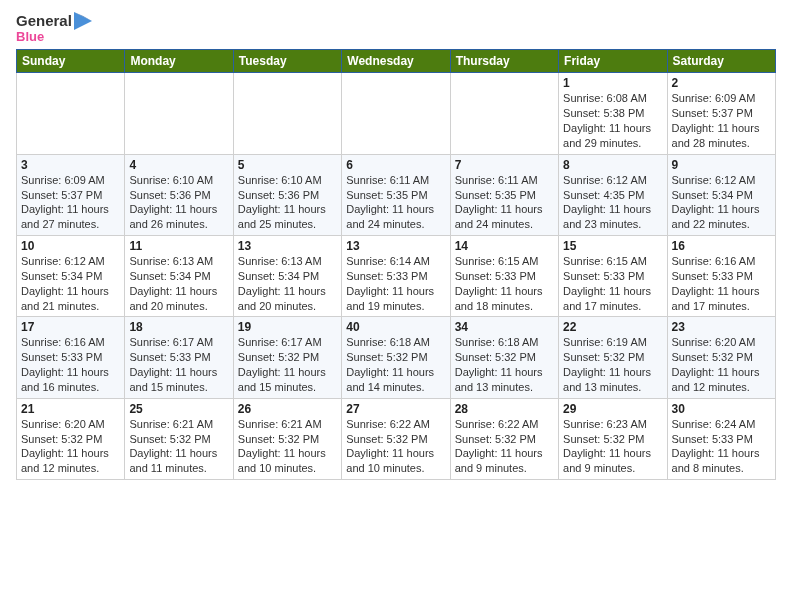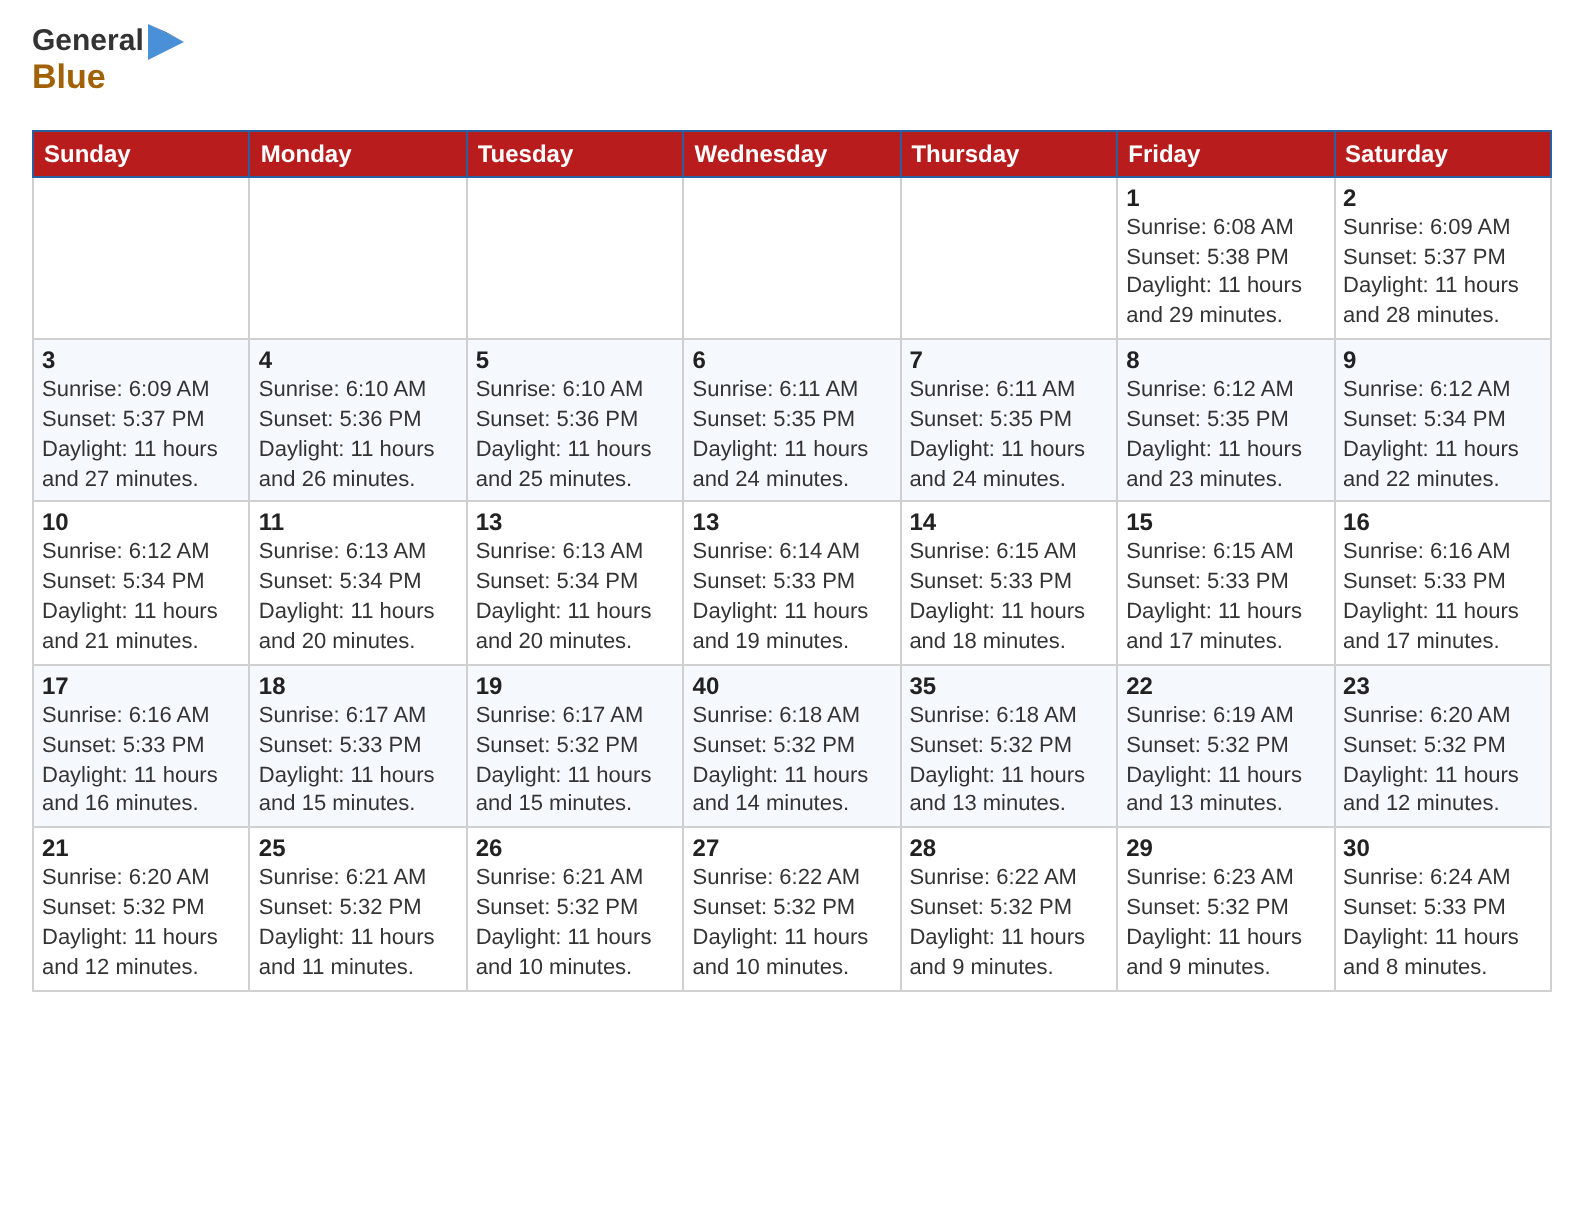--- a/index.html
+++ b/index.html
@@ -12,21 +12,21 @@
     }
     .page {
       width: 792px;
       height: 612px;
       padding: 12px 16px 8px 16px;
     }
     .header {
       display: flex;
       align-items: flex-start;
       justify-content: space-between;
-      margin-bottom: 16px;
+      margin-bottom: 5px;
     }
     .logo {
       display: flex;
       align-items: center;
       gap: 4px;
     }
     .title-area {
       text-align: right;
     }
     .month-title {
@@ -38,21 +38,21 @@
     .subtitle {
       font-size: 14px;
       color: #555;
     }
     .calendar {
       width: 100%;
       border-collapse: collapse;
       table-layout: fixed;
     }
     .calendar th {
-      background: #b91c1c;
+      background: #4d7c0f;
       color: #fff;
       text-align: left;
       padding: 4px 5px;
       font-size: 12px;
       font-weight: bold;
       border: 1px solid #2a5fa0;
     }
     .calendar td {
       border: 1px solid #d0d0d0;
       vertical-align: top;
@@ -87,21 +87,21 @@
   <div class="header">
     <div class="logo">
   <div style="display:flex;flex-direction:column;align-items:flex-start;line-height:1.1;">
     <div style="display:flex;align-items:center;gap:2px;">
       <span style="font-size:15px;font-weight:bold;color:#333;font-family:Arial;">General</span>
       <svg width="18" height="18" viewBox="0 0 18 18">
         <polygon points="0,0 18,9 0,18" fill="#4a90d9"></polygon>
         <polygon points="0,0 18,9 9,4" fill="#2a5fa0"></polygon>
       </svg>
     </div>
-    <span style="font-size:17px;font-weight:bold;color:#a16207;font-family:Arial;">Blue</span>
+    <span style="font-size:13px;font-weight:bold;color:#ec4899;font-family:Arial;">Blue</span>
   </div>
 </div>
     <div class="title-area">
       <div class="month-title"></div>
       <div class="subtitle"></div>
     </div>
   </div>
 
   <table class="calendar">
     <thead>
@@ -169,21 +169,21 @@
           <td>
             <span class="day-num">7</span>
             <div class="day-info">Sunrise: 6:11 AM
 Sunset: 5:35 PM
 Daylight: 11 hours
 and 24 minutes.</div>
           </td>
           <td>
             <span class="day-num">8</span>
             <div class="day-info">Sunrise: 6:12 AM
-Sunset: 5:35 PM
+Sunset: 4:35 PM
 Daylight: 11 hours
 and 23 minutes.</div>
           </td>
           <td>
             <span class="day-num">9</span>
             <div class="day-info">Sunrise: 6:12 AM
 Sunset: 5:34 PM
 Daylight: 11 hours
 and 22 minutes.</div>
           </td>
@@ -262,21 +262,21 @@
 and 15 minutes.</div>
           </td>
           <td>
             <span class="day-num">40</span>
             <div class="day-info">Sunrise: 6:18 AM
 Sunset: 5:32 PM
 Daylight: 11 hours
 and 14 minutes.</div>
           </td>
           <td>
-            <span class="day-num">35</span>
+            <span class="day-num">34</span>
             <div class="day-info">Sunrise: 6:18 AM
 Sunset: 5:32 PM
 Daylight: 11 hours
 and 13 minutes.</div>
           </td>
           <td>
             <span class="day-num">22</span>
             <div class="day-info">Sunrise: 6:19 AM
 Sunset: 5:32 PM
 Daylight: 11 hours

